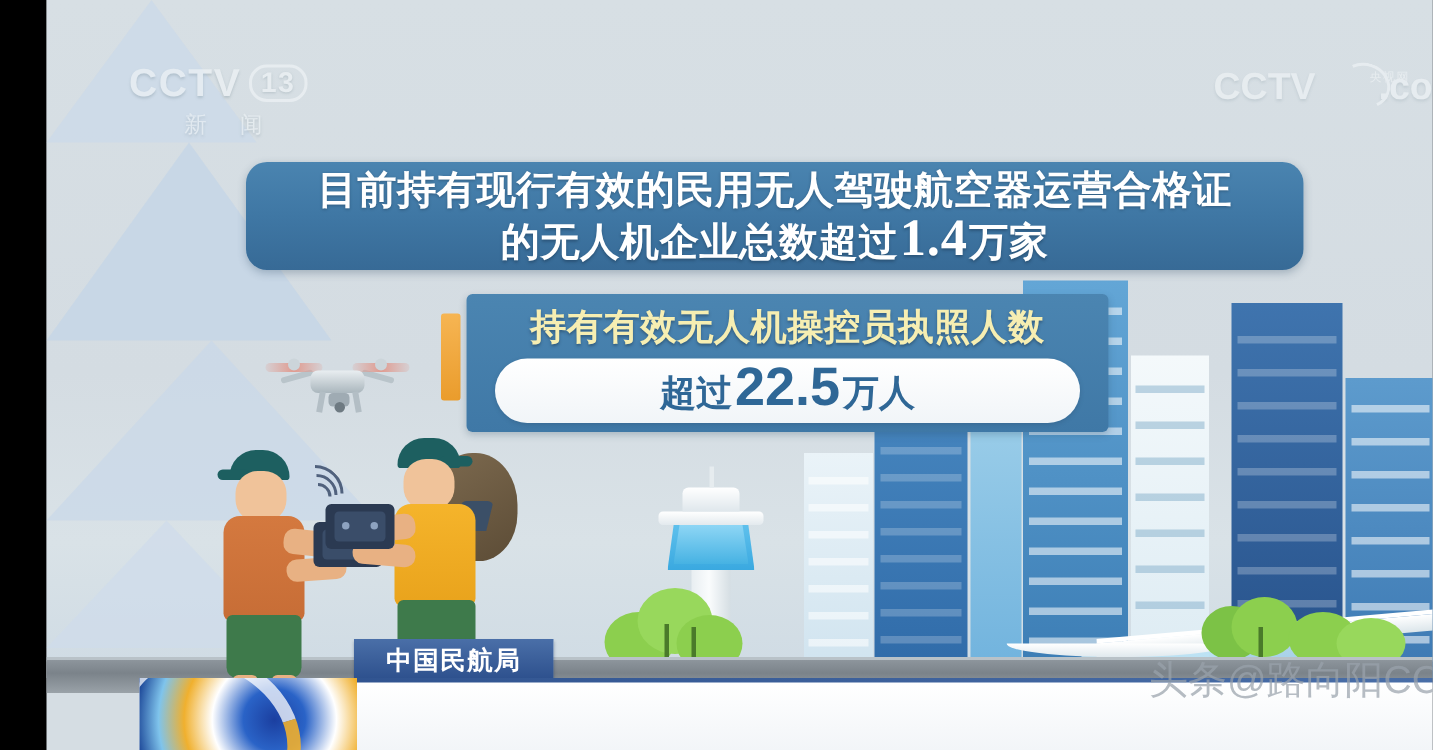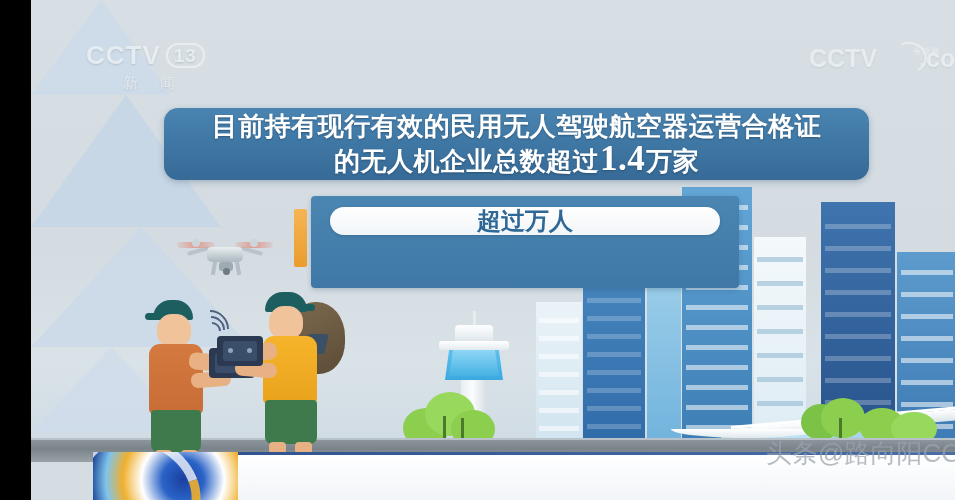--- a/index.html
+++ b/index.html
@@ -145,21 +145,21 @@
   
   .banner2-wrap{position:absolute;left:263px;top:196px;width:445px;height:86px;}
   .b2-orange{position:absolute;left:0;top:13px;width:13px;height:58px;border-radius:2px;
      background:linear-gradient(180deg,#f6b553,#ea9c2c);}
   .b2-panel{position:absolute;left:17px;top:0;width:428px;height:86px;border-radius:4px;
      background:linear-gradient(180deg,#4b85b1,#3f78a6);
      box-shadow:0 2px 5px rgba(40,70,95,.25);
      display:flex;flex-direction:column;align-items:center;justify-content:flex-start;padding-top:6px;}
   .b2-title{color:#f6eeb2;font-weight:700;font-size:24px;letter-spacing:.5px;white-space:nowrap;
      text-shadow:0 1px 2px rgba(30,55,80,.5);}
-  .b2-pill{margin-top:5px;width:390px;height:28px;border-radius:22px;
+  .b2-pill{margin-top:5px;width:390px;height:43px;border-radius:22px;
      background:linear-gradient(180deg,#ffffff,#f1f5f8);
      display:flex;align-items:center;justify-content:center;
      box-shadow:0 1px 3px rgba(35,65,90,.25);}
   .b2-pill-text{display:flex;align-items:baseline;color:#2f6796;font-weight:700;font-size:24px;}
   .b2-big{font-size:36px;font-weight:700;margin:0 2px;line-height:30px;}
 
   
   .lt-source{position:absolute;left:205px;top:426px;width:133px;height:28px;
      background:linear-gradient(180deg,#4a6fa8,#2c4f8c);
      display:flex;align-items:center;justify-content:center;
@@ -391,28 +391,33 @@
     <div class="b1-line b1-line2">
       <span>的无人机企业总数超过</span>
       <span class="b1-big">1.4</span>
       <span>万家</span>
     </div>
   </div>
 
   <div class="banner2-wrap">
     <div class="b2-orange"></div>
     <div class="b2-panel">
+      <div class="b2-title">持有有效无人机操控员执照人数</div>
       <div class="b2-pill">
         <div class="b2-pill-text">
           <span>超过</span>
+          <span class="b2-big">22.5</span>
           <span>万人</span>
         </div>
       </div>
     </div>
   </div>
 
+  <div class="lt-source">
+    <span>中国民航局</span>
+  </div>
   <div class="lt-bar-top"></div>
   <div class="lt-bar"></div>
   <div class="lt-swirl"></div>
 
   <div class="watermark">头条@路向阳CC</div>
 
 </div>
 
 </body></html>

